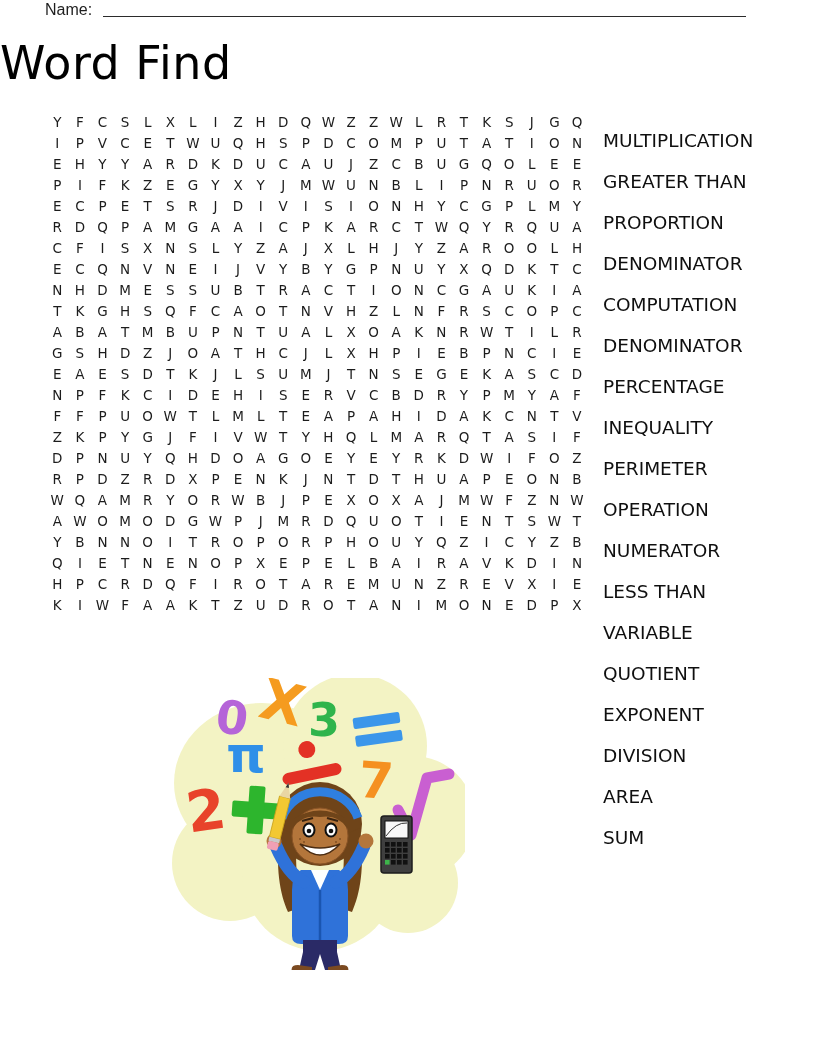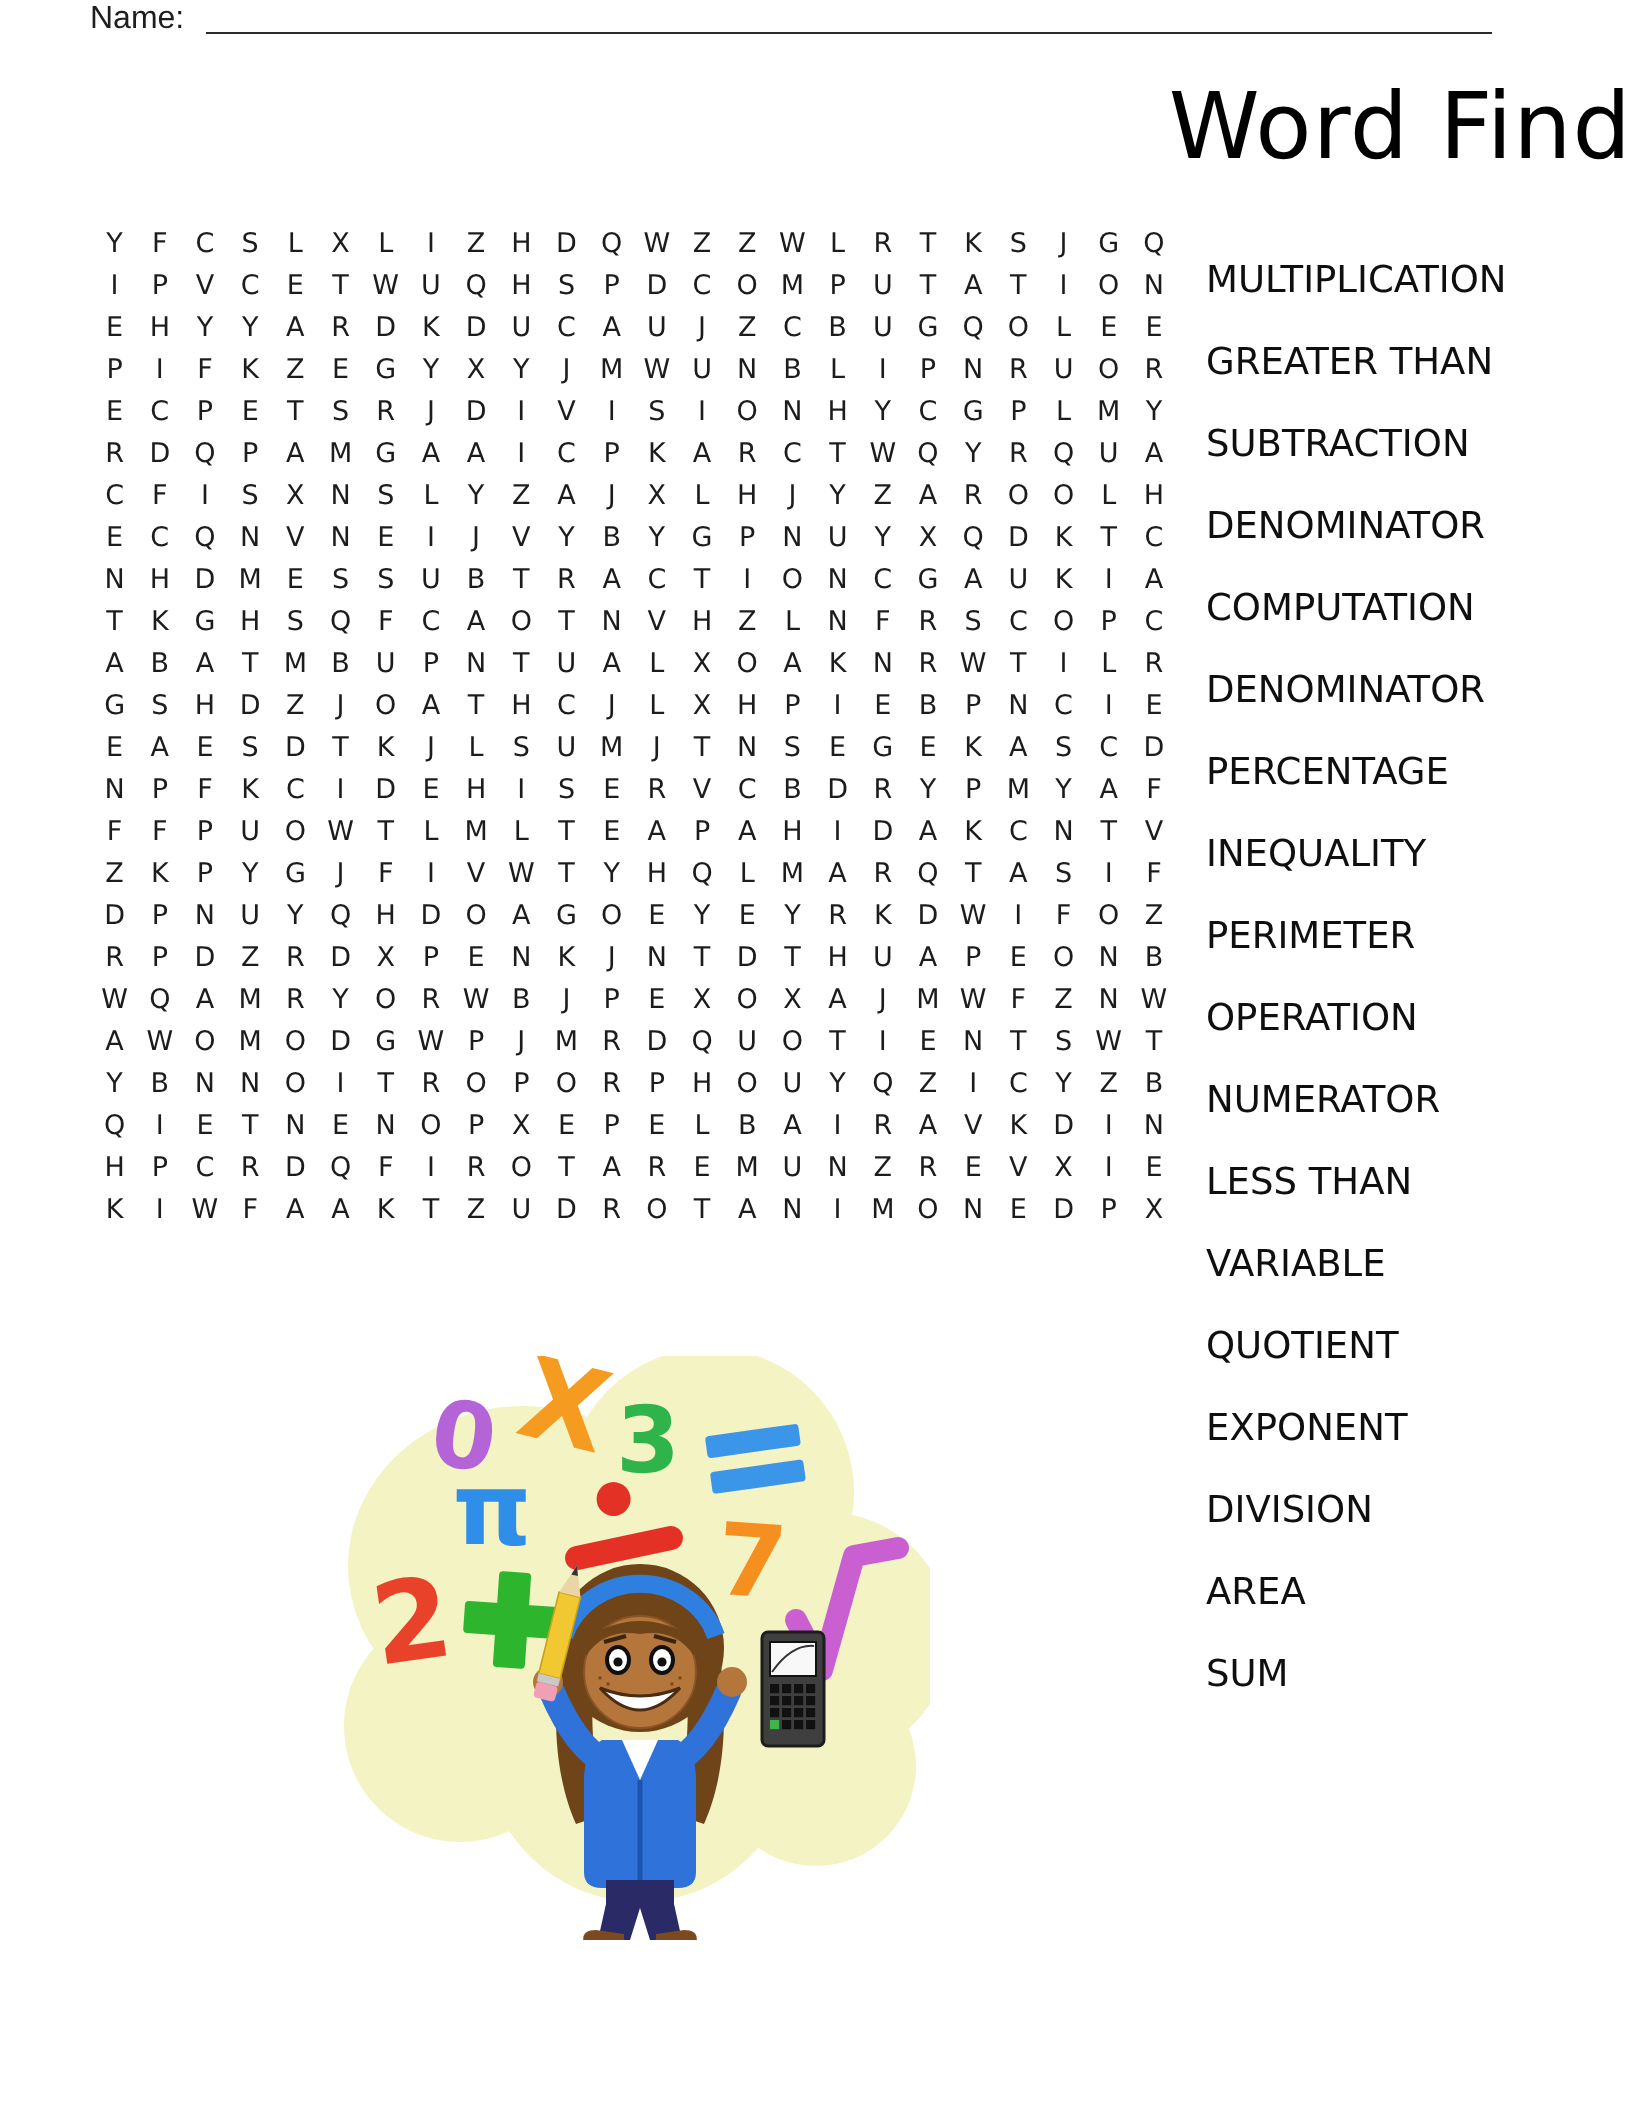--- a/index.html
+++ b/index.html
@@ -11,21 +11,21 @@
     position:absolute; left:45px; top:1px;
     font-family:Liberation Sans, sans-serif;
     font-size:16px; color:#1e1e1e;
   }
   .name-line {
     position:absolute; left:103px; top:16px; width:643px; height:0;
     border-top:1.6px solid #2b2b2b;
   }
   .page-title {
     position:absolute; left:0; top:36px; width:100%;
-    text-align:right; font-size:46px; color:#000;
+    text-align:left; font-size:46px; color:#000;
     letter-spacing:0.5px;
   }
   .grid {
     position:absolute; left:46px; top:111px;
     display:grid; grid-template-columns:repeat(24, 22.6px);
     grid-auto-rows:21px;
   }
   .cell {
     display:flex; align-items:center; justify-content:center;
     font-size:13.5px; color:#1c1c1c;
@@ -624,21 +624,21 @@
       <span class="cell">N</span>
       <span class="cell">E</span>
       <span class="cell">D</span>
       <span class="cell">P</span>
       <span class="cell">X</span>
     </div>
 
   <div class="words">
       <div class="word">MULTIPLICATION</div>
       <div class="word">GREATER THAN</div>
-      <div class="word">SUBTRACTION</div>
+      <div class="word">PROPORTION</div>
       <div class="word">DENOMINATOR</div>
       <div class="word">COMPUTATION</div>
       <div class="word">DENOMINATOR</div>
       <div class="word">PERCENTAGE</div>
       <div class="word">INEQUALITY</div>
       <div class="word">PERIMETER</div>
       <div class="word">OPERATION</div>
       <div class="word">NUMERATOR</div>
       <div class="word">LESS THAN</div>
       <div class="word">VARIABLE</div>

